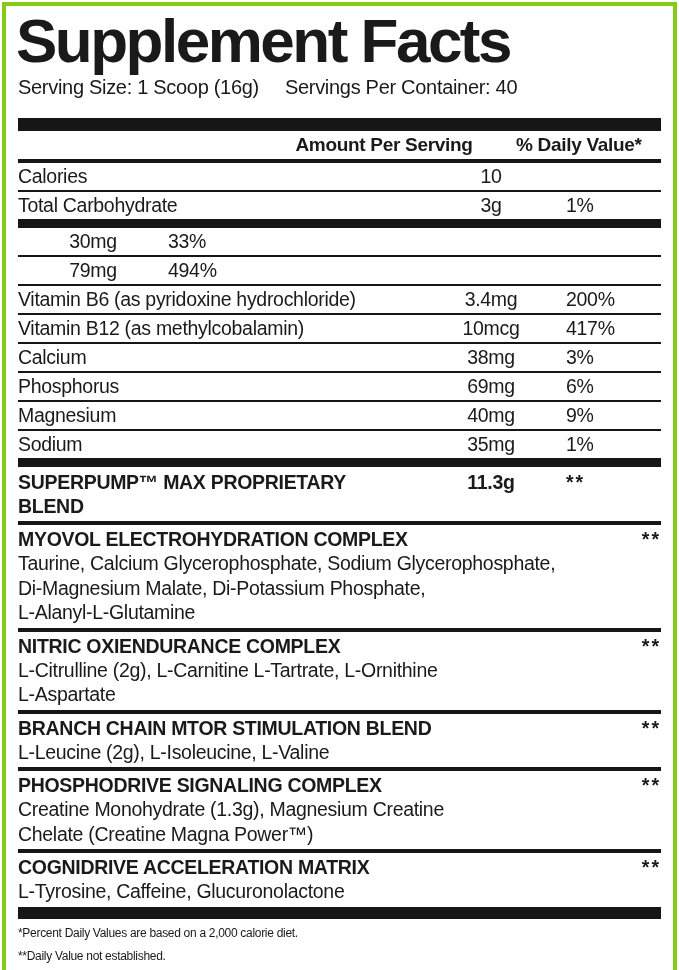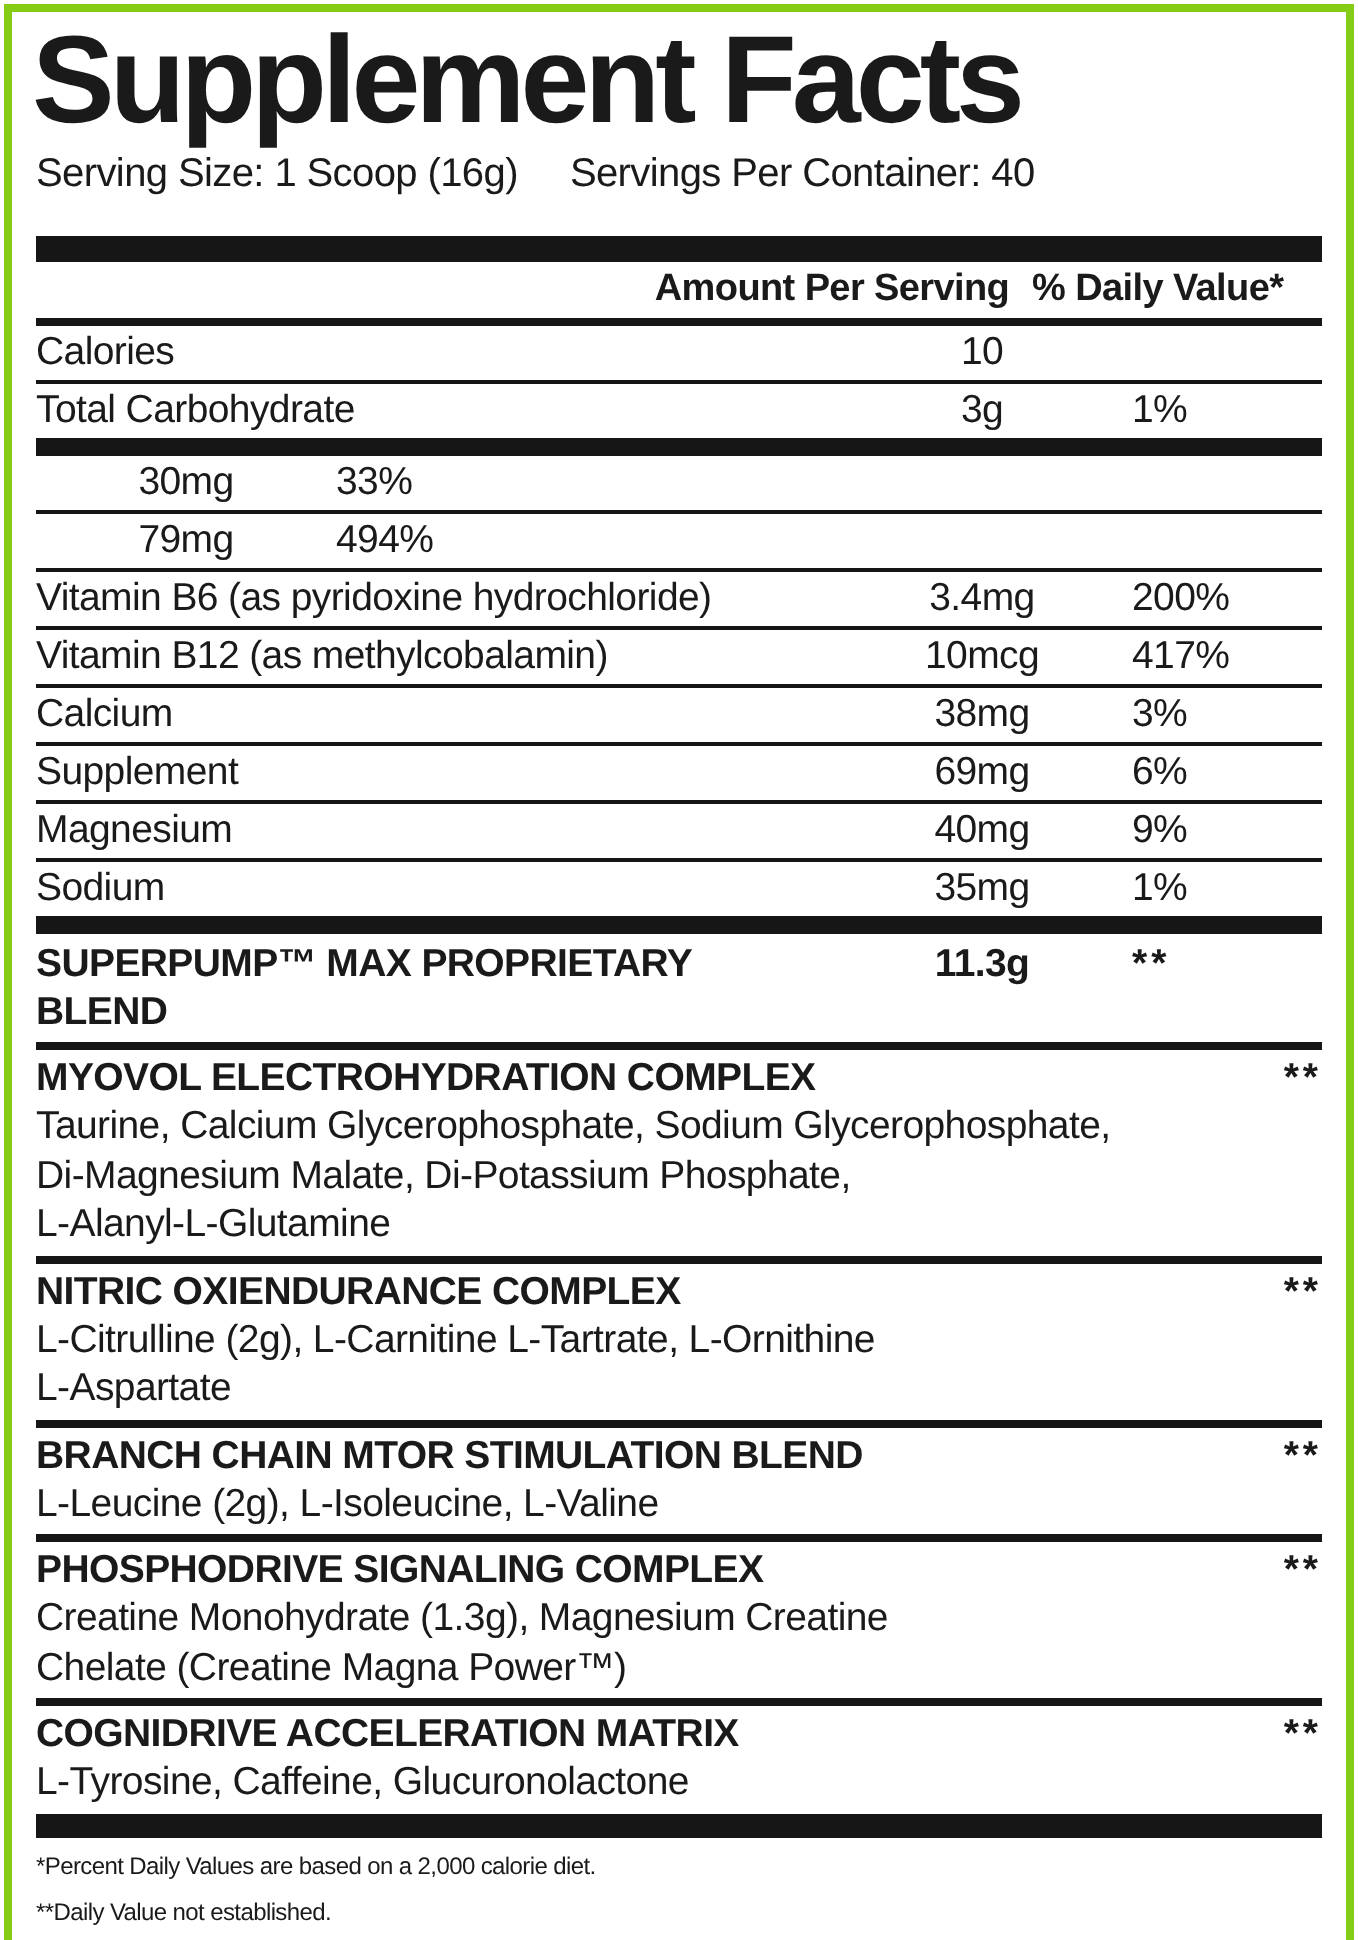--- a/index.html
+++ b/index.html
@@ -51,21 +51,21 @@
     align-items: baseline;
     font-size: 19.5px;
     line-height: 24px;
     letter-spacing: -0.3px;
     padding: 1px 0 2px 0;
   }
   .row .name   { flex: 1; }
   .row .amount { width: 150px; text-align: center; }
   .row .dv     { width: 95px;  text-align: left; }
 
-  .header-row { font-weight: bold; font-size: 19px; padding: 2px 0; }
+  .header-row { font-weight: bold; font-size: 19px; padding: 2px 0; gap: 32px; }
   .header-row .amount { width: 200px; }
   .header-row .dv     { width: 145px; }
 
   .lined { border-top: 2px solid #161616; }
 
   .bold-row { font-weight: bold; padding: 3px 0; }
 
   .blend { padding: 2px 0 3px 0; }
   .blend-head {
     display: flex;
@@ -146,21 +146,21 @@
       <span class="name">Vitamin B12 (as methylcobalamin)</span>
       <span class="amount">10mcg</span>
       <span class="dv">417%</span>
     </div>
     <div class="row lined">
       <span class="name">Calcium</span>
       <span class="amount">38mg</span>
       <span class="dv">3%</span>
     </div>
     <div class="row lined">
-      <span class="name">Supplement</span>
+      <span class="name">Phosphorus</span>
       <span class="amount">69mg</span>
       <span class="dv">6%</span>
     </div>
     <div class="row lined">
       <span class="name">Magnesium</span>
       <span class="amount">40mg</span>
       <span class="dv">9%</span>
     </div>
     <div class="row lined">
       <span class="name">Sodium</span>

